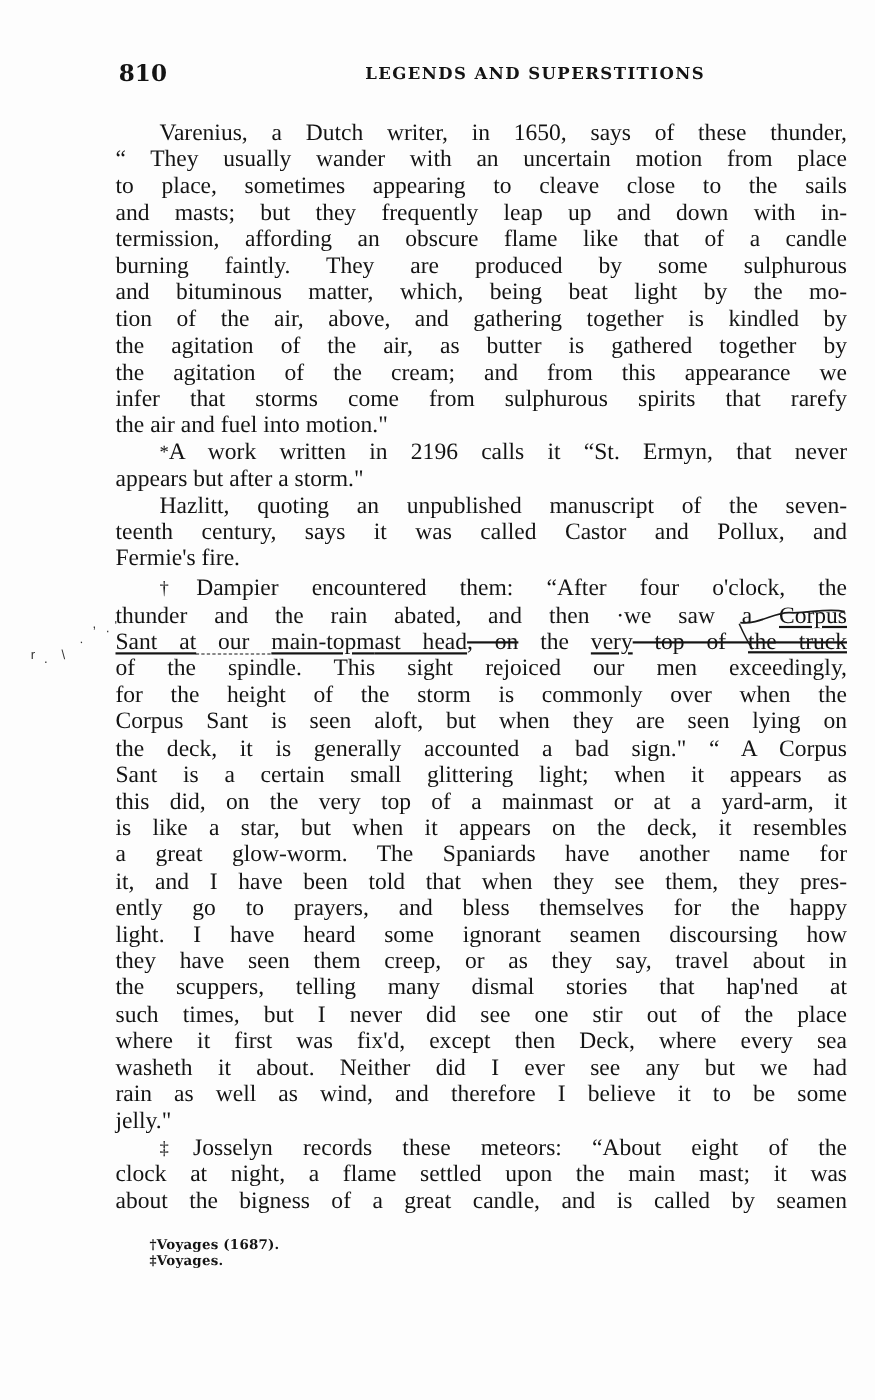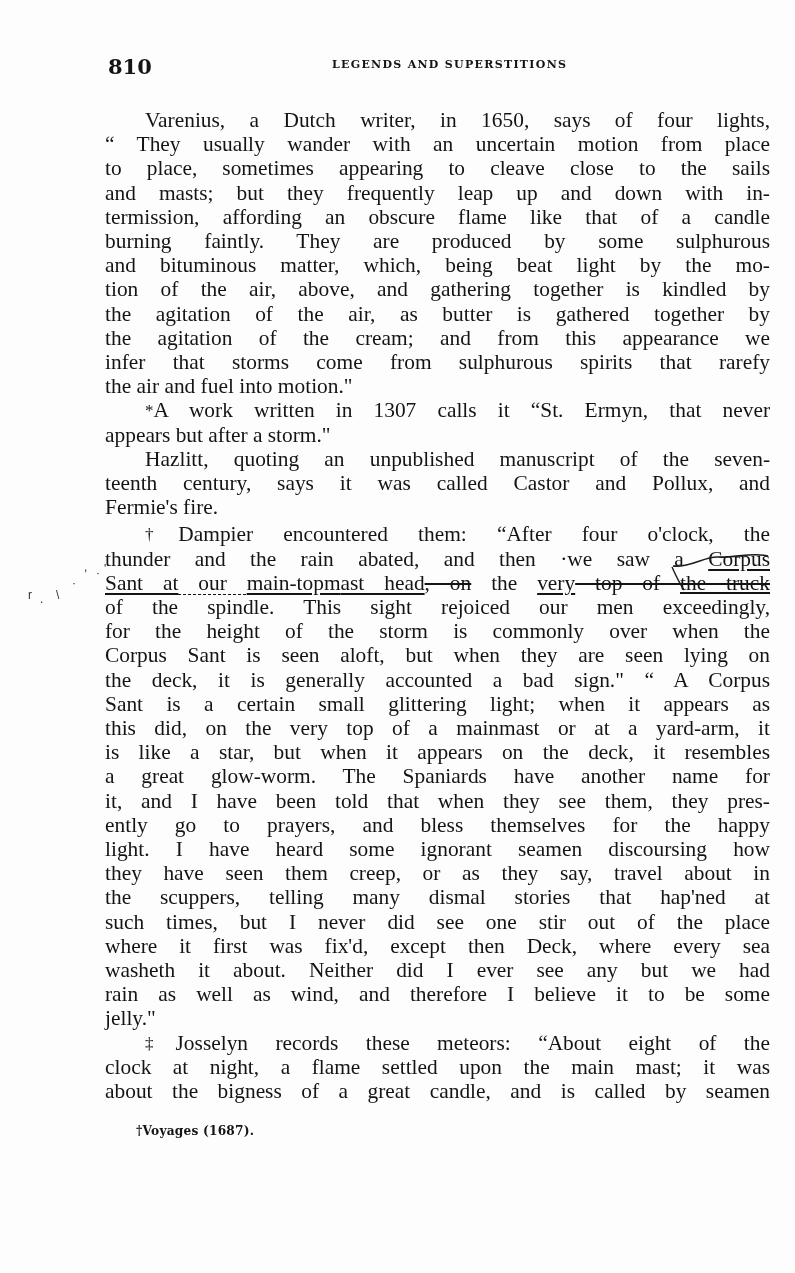--- a/index.html
+++ b/index.html
@@ -35,21 +35,21 @@
       font-weight: bold;
       font-size: 21px;
       letter-spacing: 0px;
     }
     .running-title {
       position: absolute;
       left: 224px;
       top: 4px;
       font-family: "DejaVu Serif", "Liberation Serif", serif;
       font-weight: bold;
-      font-size: 11px;
+      font-size: 15px;
       letter-spacing: 1.3px;
     }
     .body-text {
       position: absolute;
       left: 105px;
       top: 88px;
       width: 665px;
     }
     .line {
       position: absolute;
@@ -116,34 +116,34 @@
 
 <div class="page">
 
   <div class="running-head">
     <span class="page-number">810</span>
     <span class="running-title">LEGENDS AND SUPERSTITIONS</span>
   </div>
 
   <div class="body-text">
 
-    <div class="line indent" style="top:0px">Varenius, a Dutch writer, in 1650, says of four lights,</div>
+    <div class="line indent" style="top:0px">Varenius, a Dutch writer, in 1650, says of these thunder,</div>
     <div class="line" style="top:24.2px">“ They usually wander with an uncertain motion from place</div>
     <div class="line" style="top:48.4px">to place, sometimes appearing to cleave close to the sails</div>
     <div class="line" style="top:72.6px">and masts; but they frequently leap up and down with in-</div>
     <div class="line" style="top:96.8px">termission, affording an obscure flame like that of a candle</div>
     <div class="line" style="top:121px">burning faintly.  They are produced by some sulphurous</div>
     <div class="line" style="top:145.2px">and bituminous matter, which, being beat light by the mo-</div>
     <div class="line" style="top:169.4px">tion of the air, above, and gathering together is kindled by</div>
     <div class="line" style="top:193.6px">the agitation of the air, as butter is gathered together by</div>
     <div class="line" style="top:217.8px">the agitation of the cream; and from this appearance we</div>
     <div class="line" style="top:242px">infer that storms come from sulphurous spirits that rarefy</div>
     <div class="line last" style="top:266.2px">the air and fuel into motion."</div>
 
-    <div class="line indent" style="top:290.4px"><span class="fn-mark">*</span><span>A work written in 1307 calls it “St. Ermyn, that never</span></div>
+    <div class="line indent" style="top:290.4px"><span class="fn-mark">*</span><span>A work written in 2196 calls it “St. Ermyn, that never</span></div>
     <div class="line last" style="top:314.6px">appears but after a storm."</div>
 
     <div class="line indent" style="top:338.8px">Hazlitt, quoting an unpublished manuscript of the seven-</div>
     <div class="line" style="top:363px">teenth century, says it was called Castor and Pollux, and</div>
     <div class="line last" style="top:387.2px">Fermie's fire.</div>
 
     <div class="line indent" style="top:414.4px"><span class="fn-mark">†</span><span>Dampier encountered them: “After four o'clock, the</span></div>
     <div class="line" style="top:438.6px"><span>thunder and the rain abated, and then ·we saw a </span><span class="ul">Corpus</span></div>
     <div class="line" style="top:462.8px"><span class="ul">Sant at</span><span class="ul-dashed"> our </span><span class="ul">main-topm</span><span class="ul">ast head</span><span class="strike">, on</span><span> the </span><span class="ul">very</span><span class="strike"> top of </span><span class="ul-strike">the truck</span></div>
     <div class="line" style="top:487px">of the spindle.  This sight rejoiced our men exceedingly,</div>
@@ -180,15 +180,16 @@
     <span style="left:74px; top:6px">·</span>
     <span style="left:82px; top:2px">'</span>
     <span style="left:50px; top:16px">·</span>
     <span style="left:6px; top:28px">r</span>
     <span style="left:18px; top:32px">.</span>
     <span style="left:34px; top:28px">\</span>
   </div>
 
   <div class="footnotes">
     <div class="footnote"><span>†</span><span>Voyages (1687).</span></div>
+    <div class="footnote"><span>‡</span><span>Voyages.</span></div>
   </div>
 
 </div>
 
 </body></html>

